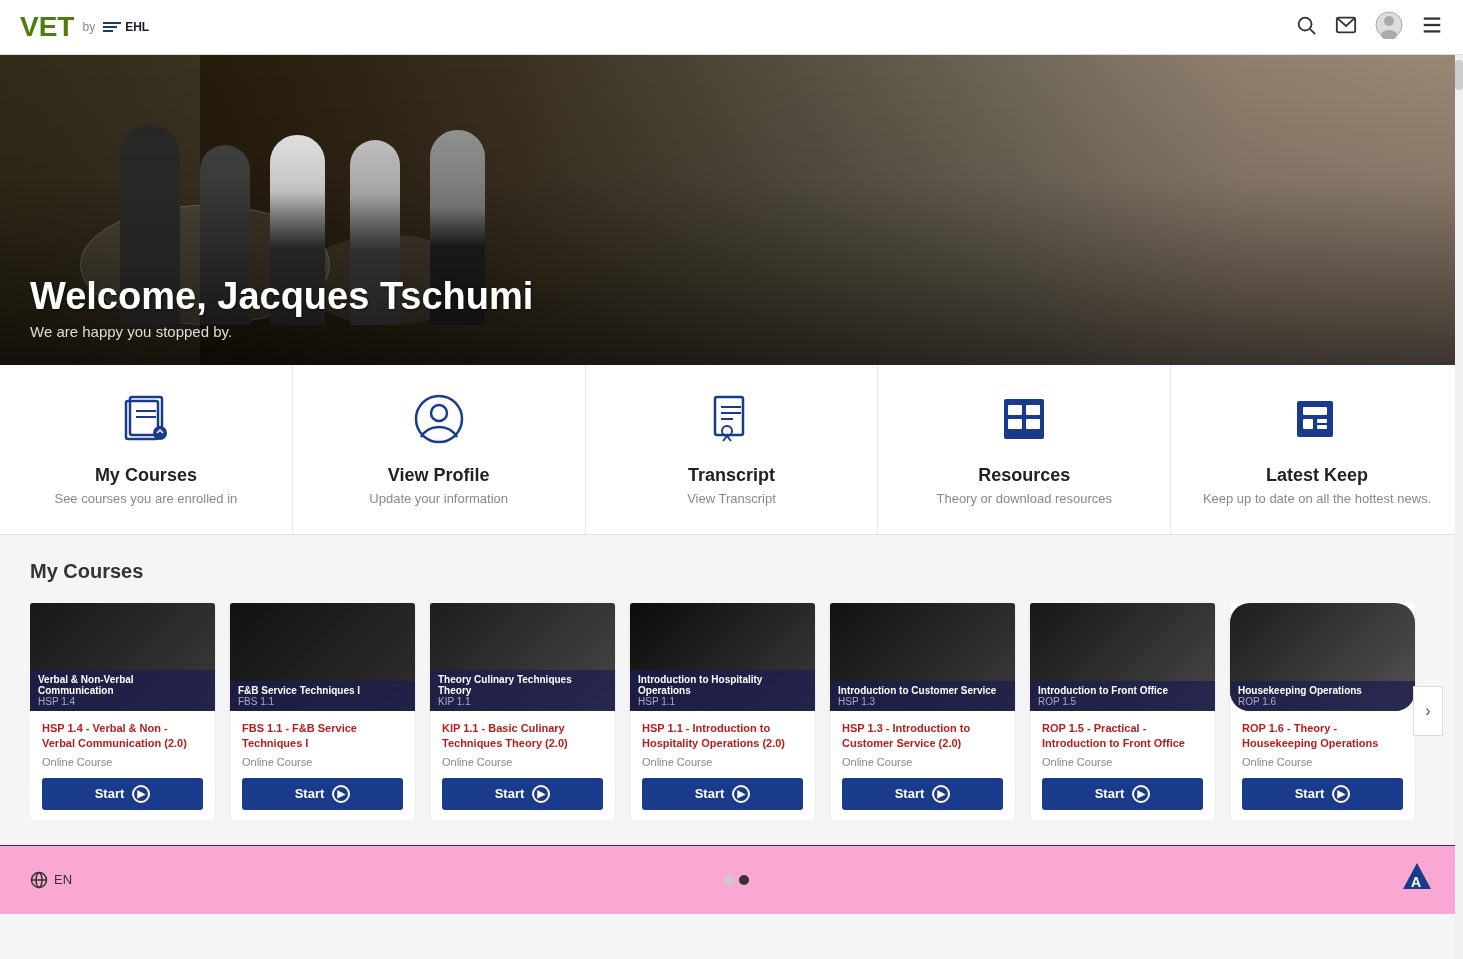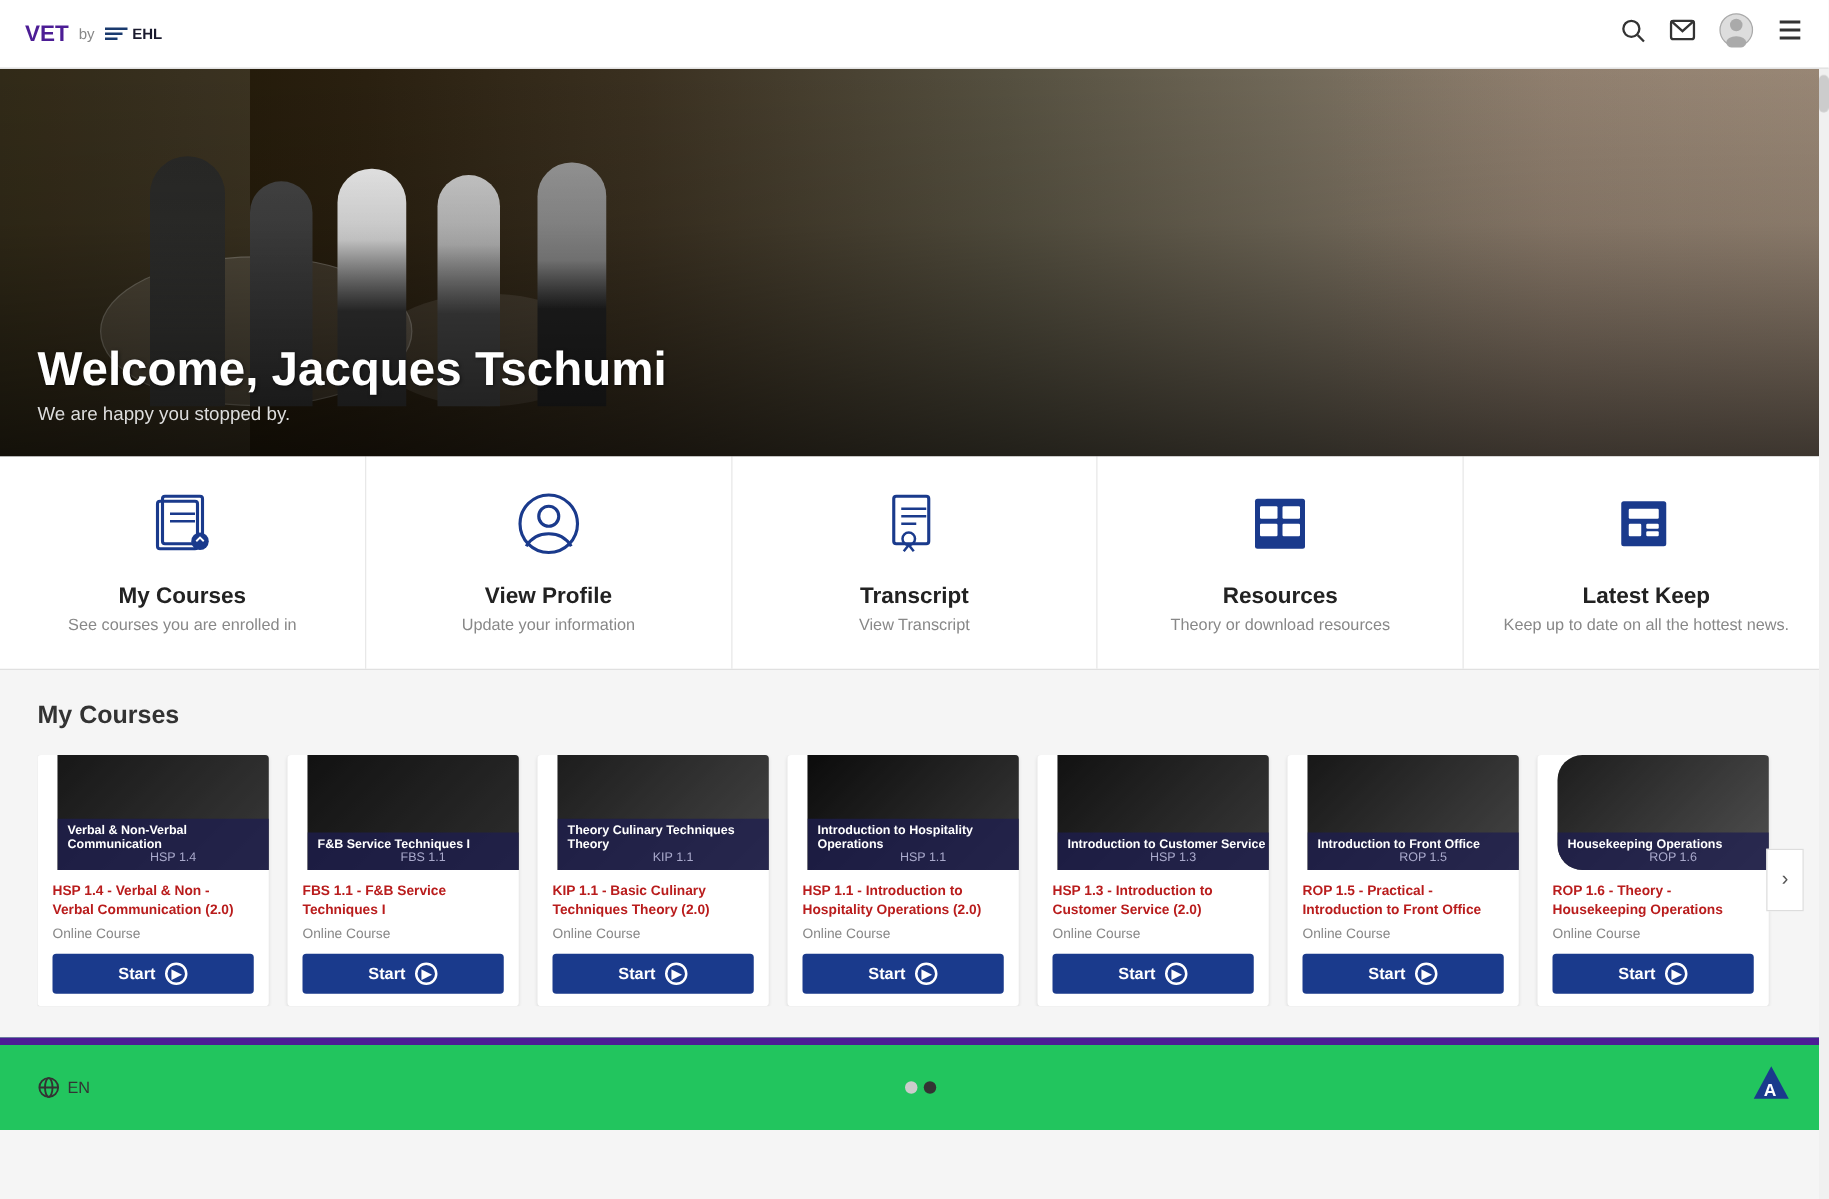--- a/index.html
+++ b/index.html
@@ -18,21 +18,21 @@
       z-index: 10;
     }
     .logo {
       display: flex;
       align-items: center;
       gap: 6px;
       font-size: 18px;
       font-weight: bold;
       color: #1a1a2e;
     }
-    .logo-vet { font-size: 18px; font-weight: 900; color: #4c1d95; }
+    .logo-vet { font-size: 28px; font-weight: 900; color: #4d7c0f; }
     .logo-by { font-size: 12px; color: #888; font-weight: normal; margin: 0 2px; }
     .logo-ehl { font-size: 12px; font-weight: 800; color: #1a1a2e; display: flex; align-items: center; gap: 3px; }
     .logo-ehl-lines { display: flex; flex-direction: column; gap: 2px; }
     .logo-ehl-lines span { display: block; width: 18px; height: 2px; background: #1a3a6e; }
     .logo-ehl-lines span:nth-child(2) { width: 14px; }
     .logo-ehl-lines span:nth-child(3) { width: 10px; }
     .header-icons { display: flex; align-items: center; gap: 18px; }
     .header-icon { cursor: pointer; color: #333; font-size: 20px; }
 
     
@@ -133,43 +133,41 @@
     .course-card {
       background: #fff;
       border-radius: 3px;
       overflow: hidden;
       width: 185px;
       min-width: 185px;
       box-shadow: 0 1px 3px rgba(0,0,0,0.1);
     }
     .course-card-image {
       width: 100%;
-      height: 92px;
+      height: 108px;
       background: #666;
       position: relative;
       overflow: hidden;
-      margin-left: 16px;
     }
     .course-label-overlay {
       position: absolute;
       bottom: 0;
       left: 0;
       right: 0;
       background: rgba(30,30,80,0.75);
       padding: 4px 8px;
     }
     .course-label-overlay-text {
       font-size: 10px;
       color: #fff;
       font-weight: bold;
     }
     .course-label-overlay-code {
       font-size: 10px;
       color: #aac;
-      text-align: center;
     }
     .course-card-body {
       padding: 10px 12px;
     }
     .course-card-title {
       font-size: 11px;
       font-weight: bold;
       color: #b91c1c;
       line-height: 1.4;
       margin-bottom: 4px;
@@ -223,22 +221,22 @@
       color: #555;
       z-index: 5;
     }
 
     
     .footer {
       display: flex;
       align-items: center;
       justify-content: space-between;
       padding: 15px 30px;
-      background: #22c55e;
-      border-top: 6px solid #4c1d95;
+      background: #f9a8d4;
+      border-top: 1px solid #4c1d95;
     }
     .footer-lang {
       display: flex;
       align-items: center;
       gap: 6px;
       font-size: 13px;
       color: #333;
       cursor: pointer;
     }
     .footer-dots {

